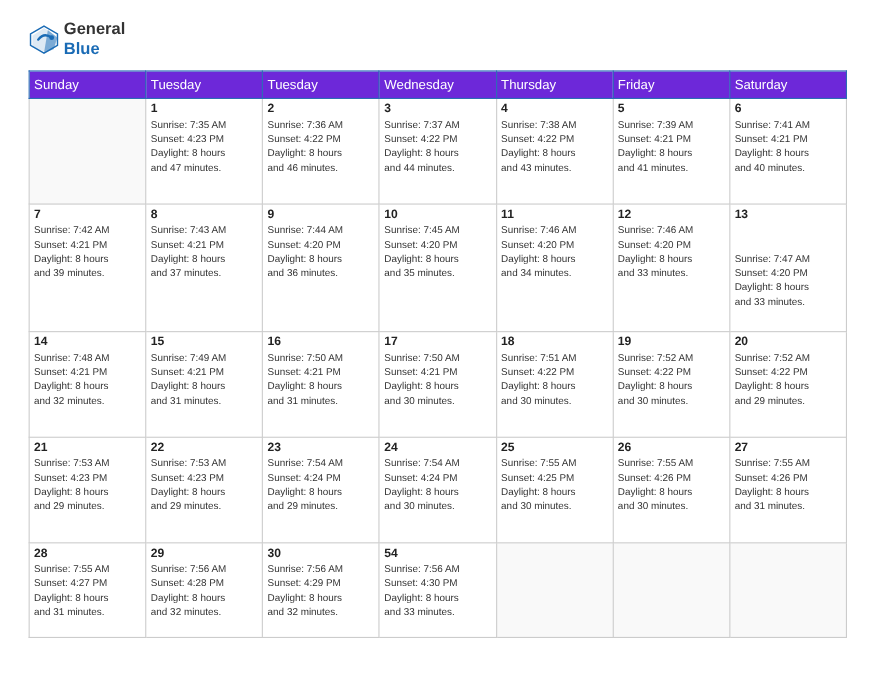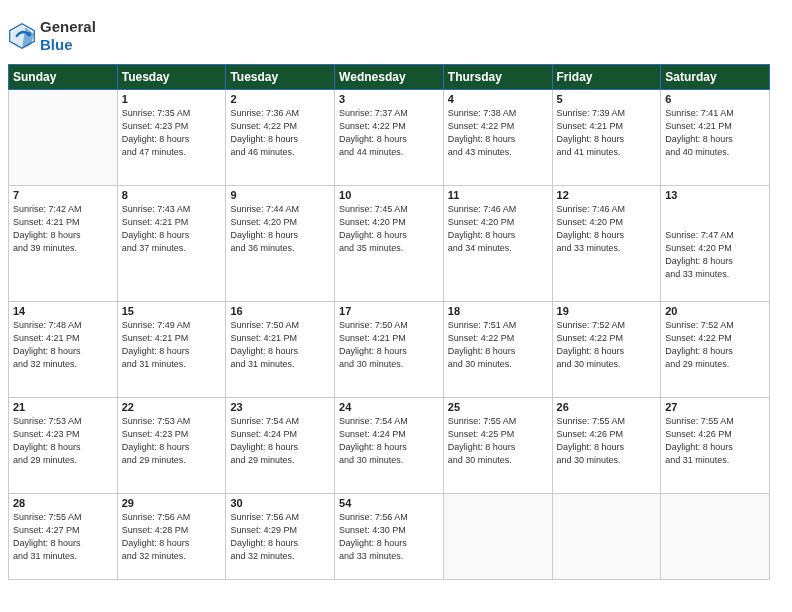--- a/index.html
+++ b/index.html
@@ -6,21 +6,21 @@
     body {
       font-family: Arial, sans-serif;
       background: #fff;
       width: 792px;
       height: 612px;
       overflow: hidden;
     }
     .page {
       width: 792px;
       height: 592px;
-      padding: 18px 22px 12px 8px;
+      padding: 18px 22px 12px 26px;
       display: flex;
       flex-direction: column;
     }
     .header {
       display: flex;
       justify-content: space-between;
       align-items: flex-start;
       margin-bottom: 10px;
     }
     .logo {
@@ -53,24 +53,24 @@
       margin-top: 2px;
     }
     .calendar {
       flex: 1;
       border: 1px solid #ccc;
       border-collapse: collapse;
       width: 100%;
       table-layout: fixed;
     }
     .calendar th {
-      background: #14532d;
+      background: #6d28d9;
       color: #fff;
       font-size: 12px;
-      font-weight: bold;
+      font-weight: normal;
       padding: 5px 4px;
       text-align: left;
       border: 1px solid #2a6db5;
     }
     .calendar td {
       border: 1px solid #ccc;
       vertical-align: top;
       padding: 3px 4px;
       font-size: 9.5px;
       color: #333;

